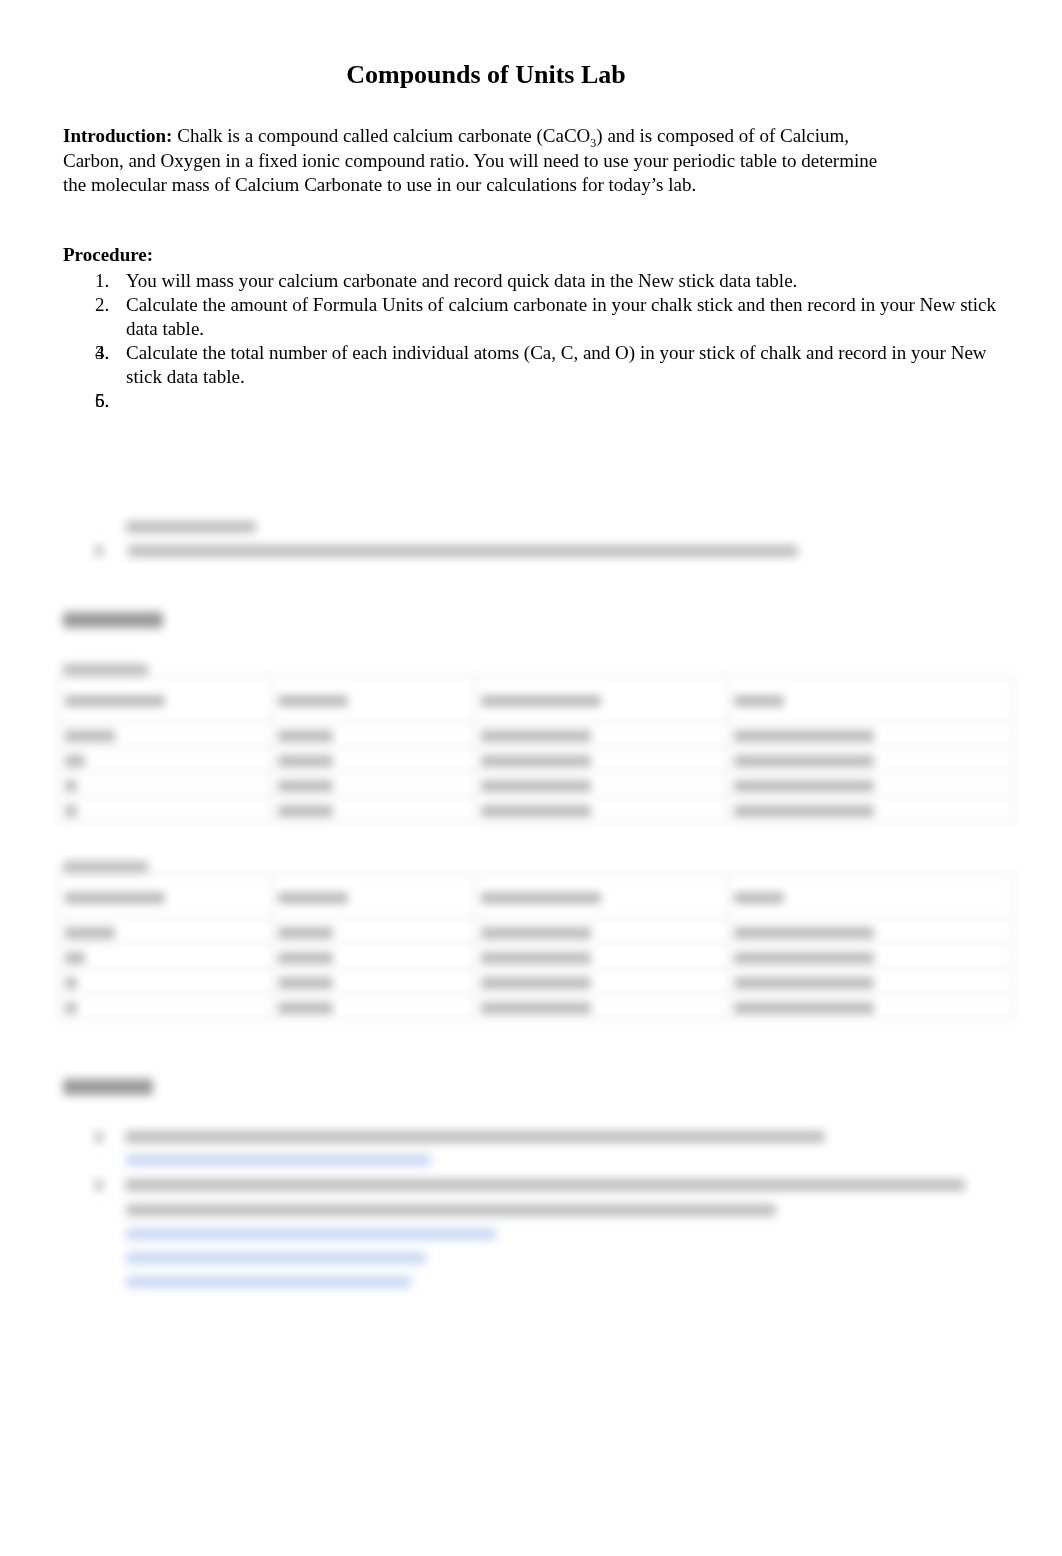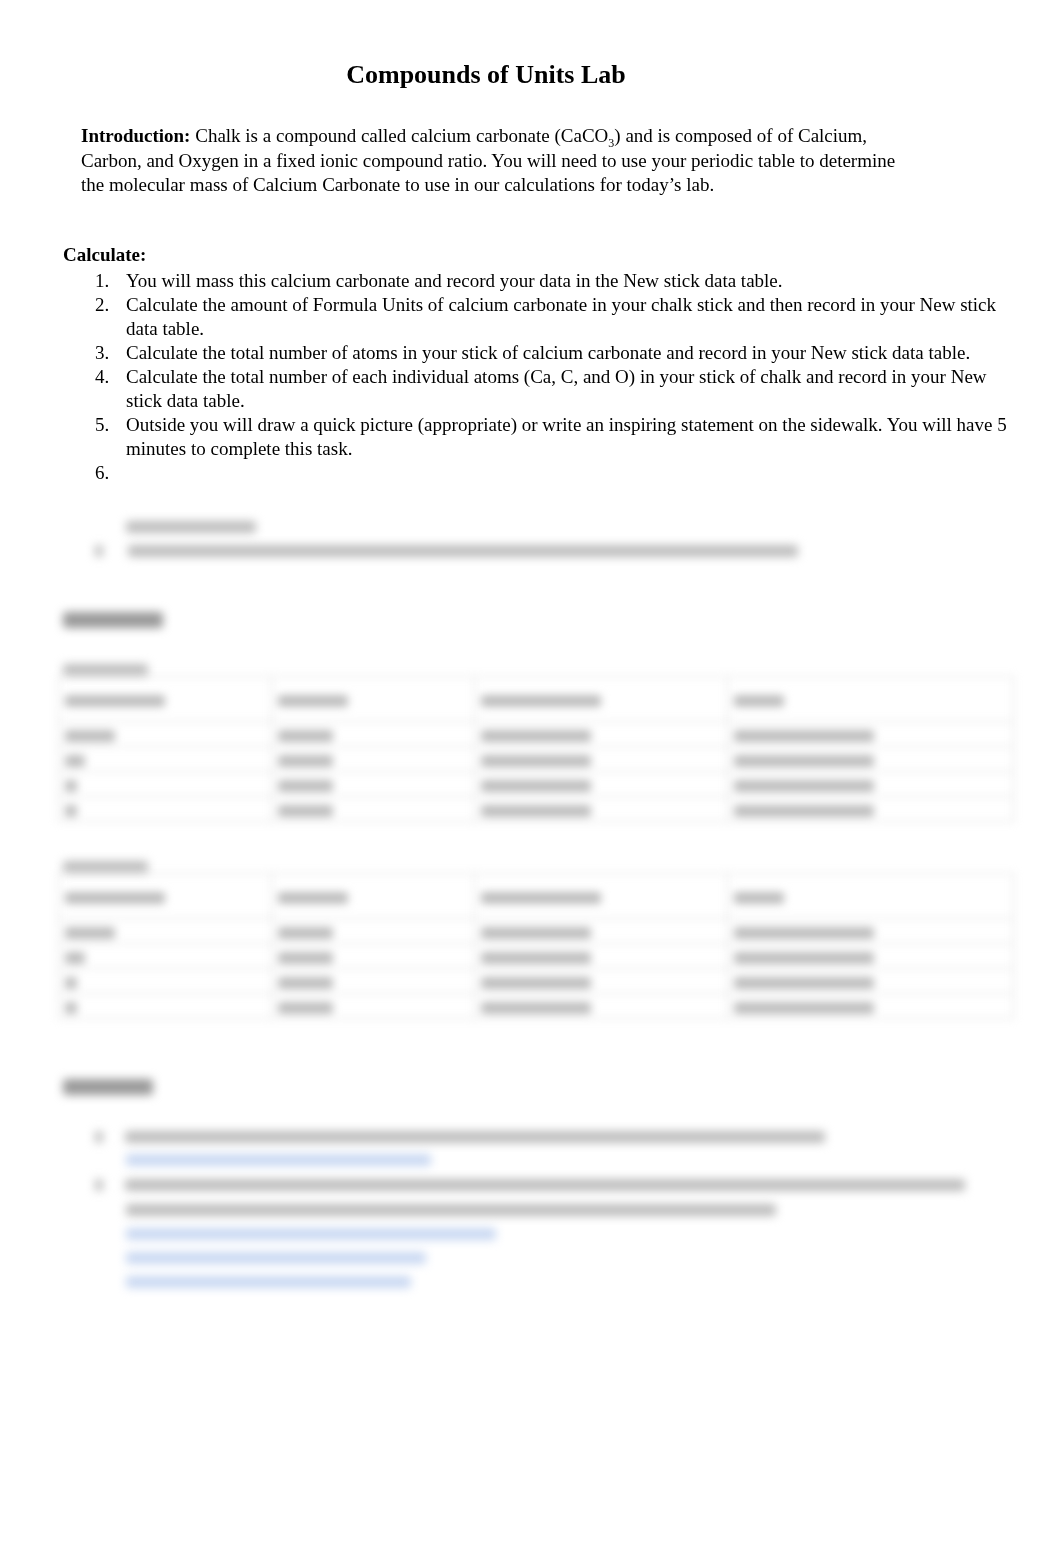--- a/index.html
+++ b/index.html
@@ -1,20 +1,20 @@
 <!DOCTYPE html>
 <html><head>
 <meta charset="utf-8">
 <style>
   html, body { margin: 0; padding: 0; background: #ffffff; }
   body { width: 1062px; height: 1556px; position: relative; overflow: hidden;
          font-family: "Liberation Serif", serif; color: #000; font-size: 19px; }
   .title { position: absolute; left: 0; width: 972px; top: 60px; text-align: center;
            font-weight: bold; font-size: 26px; }
-  .intro { position: absolute; left: 81px; top: 124px; width: 840px; line-height: 24.5px; }
+  .intro { position: absolute; left: 63px; top: 124px; width: 840px; line-height: 24.5px; }
   .intro b { font-weight: bold; }
   sub { font-size: 12px; line-height: 0; }
   .proc-head { position: absolute; left: 63px; top: 244px; font-weight: bold; }
   ol.proc { position: absolute; left: 63px; top: 269px; width: 950px; margin: 0; padding: 0; list-style: none; line-height: 24px; }
   ol.proc li { position: relative; padding-left: 63px; }
   ol.proc li .num { position: absolute; left: 32px; }
   .bar { display: inline-block; height: 12px; background: #bdbdbd; border-radius: 3px; vertical-align: middle; }
   .blurblock { position: absolute; filter: blur(5px); }
   .tbl { position: absolute; left: 58px; width: 956px; border-collapse: collapse; filter: blur(4px); }
   .tbl td { border: 1px solid #d8d8d8; height: 24px; padding: 0 6px; }
@@ -22,28 +22,28 @@
 </style>
 </head>
 <body>
 
 <div class="title">Compounds of Units Lab</div>
 
 <div class="intro">
   <b>Introduction:</b><span> Chalk is a compound called calcium carbonate (CaCO</span><sub>3</sub><span>) and is composed of of Calcium, Carbon, and Oxygen in a fixed ionic compound ratio.  You will need to use your periodic table to determine the molecular mass of Calcium Carbonate to use in our calculations for today’s lab.</span>
 </div>
 
-<div class="proc-head">Calculate:</div>
+<div class="proc-head">Procedure:</div>
 
 <ol class="proc">
-  <li><span class="num">1.</span><span>You will mass this calcium carbonate and record your data in the New stick data table.</span></li>
+  <li><span class="num">1.</span><span>You will mass your calcium carbonate and record quick data in the New stick data table.</span></li>
   <li><span class="num">2.</span><span>Calculate the amount of Formula Units of calcium carbonate in your chalk stick and then record in your New stick data table.</span></li>
-  <li><span class="num">3.</span><span>Calculate the total number of atoms in your stick of calcium carbonate and record in your New stick data table.</span></li>
+  <li><span class="num">3.</span></li>
   <li><span class="num">4.</span><span>Calculate the total number of each individual atoms (Ca, C, and O) in your stick of chalk and record in your New stick data table.</span></li>
-  <li><span class="num">5.</span><span>Outside you will draw a quick picture (appropriate) or write an inspiring statement on the sidewalk.  You will have 5 minutes to complete this task.</span></li>
+  <li><span class="num">5.</span></li>
   <li><span class="num">6.</span></li>
 </ol>
 
 <div class="blurblock" style="left:126px;top:514px;"><span class="bar" style="width:130px"></span></div>
 <div class="blurblock" style="left:95px;top:538px;"><span class="bar" style="width:8px"></span> <span class="bar" style="width:670px;margin-left:20px"></span></div>
 <div class="blurblock" style="left:63px;top:607px;"><span class="bar" style="width:100px;height:16px;background:#999"></span></div>
 <div class="blurblock" style="left:63px;top:657px;"><span class="bar" style="width:85px"></span></div>
 
 <table class="tbl" style="top:676px;">
   <tbody>

